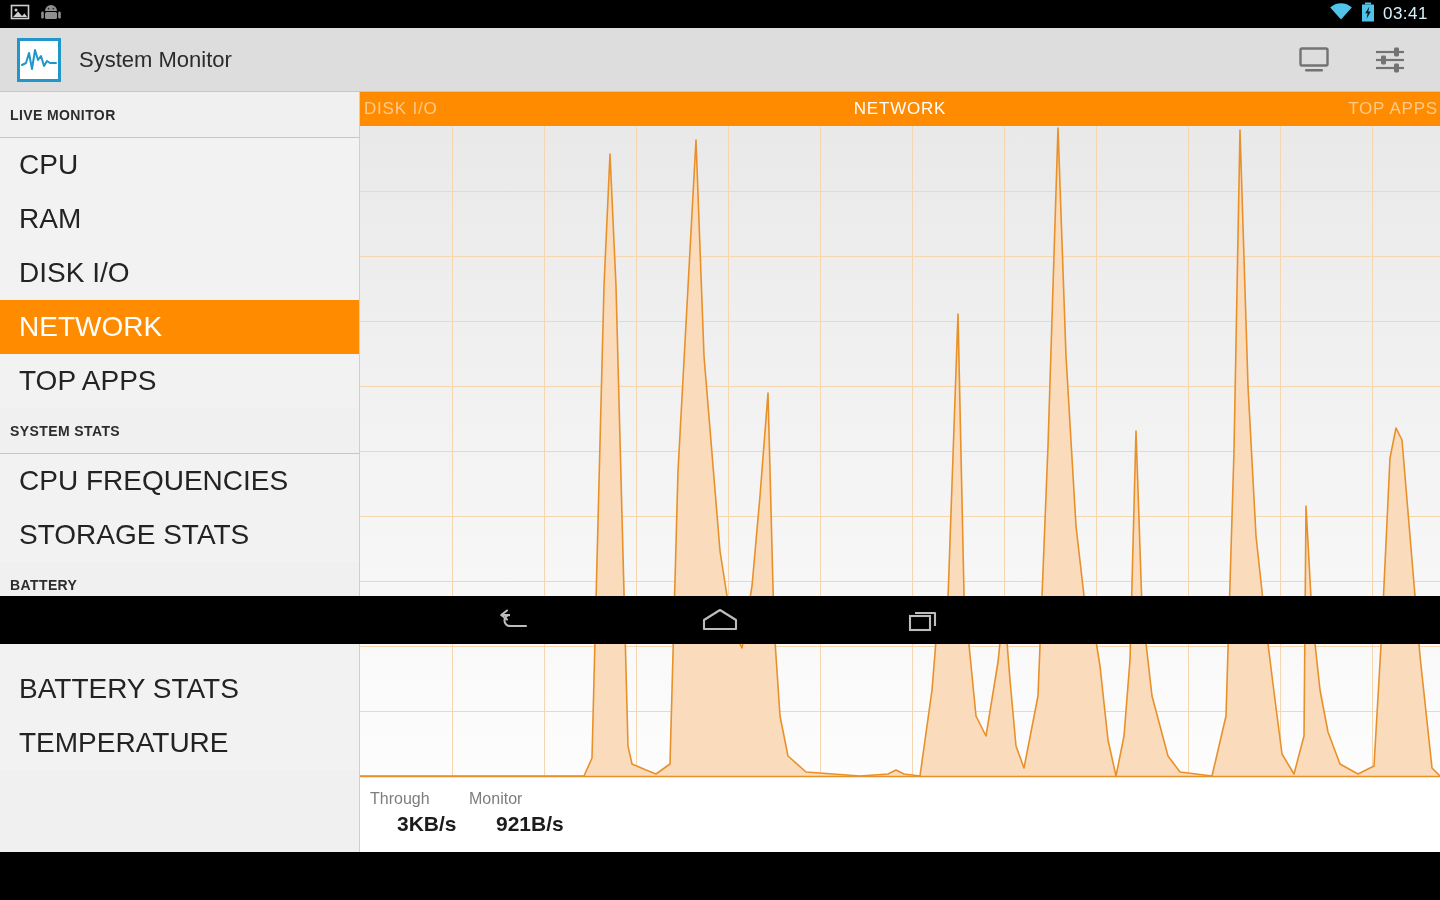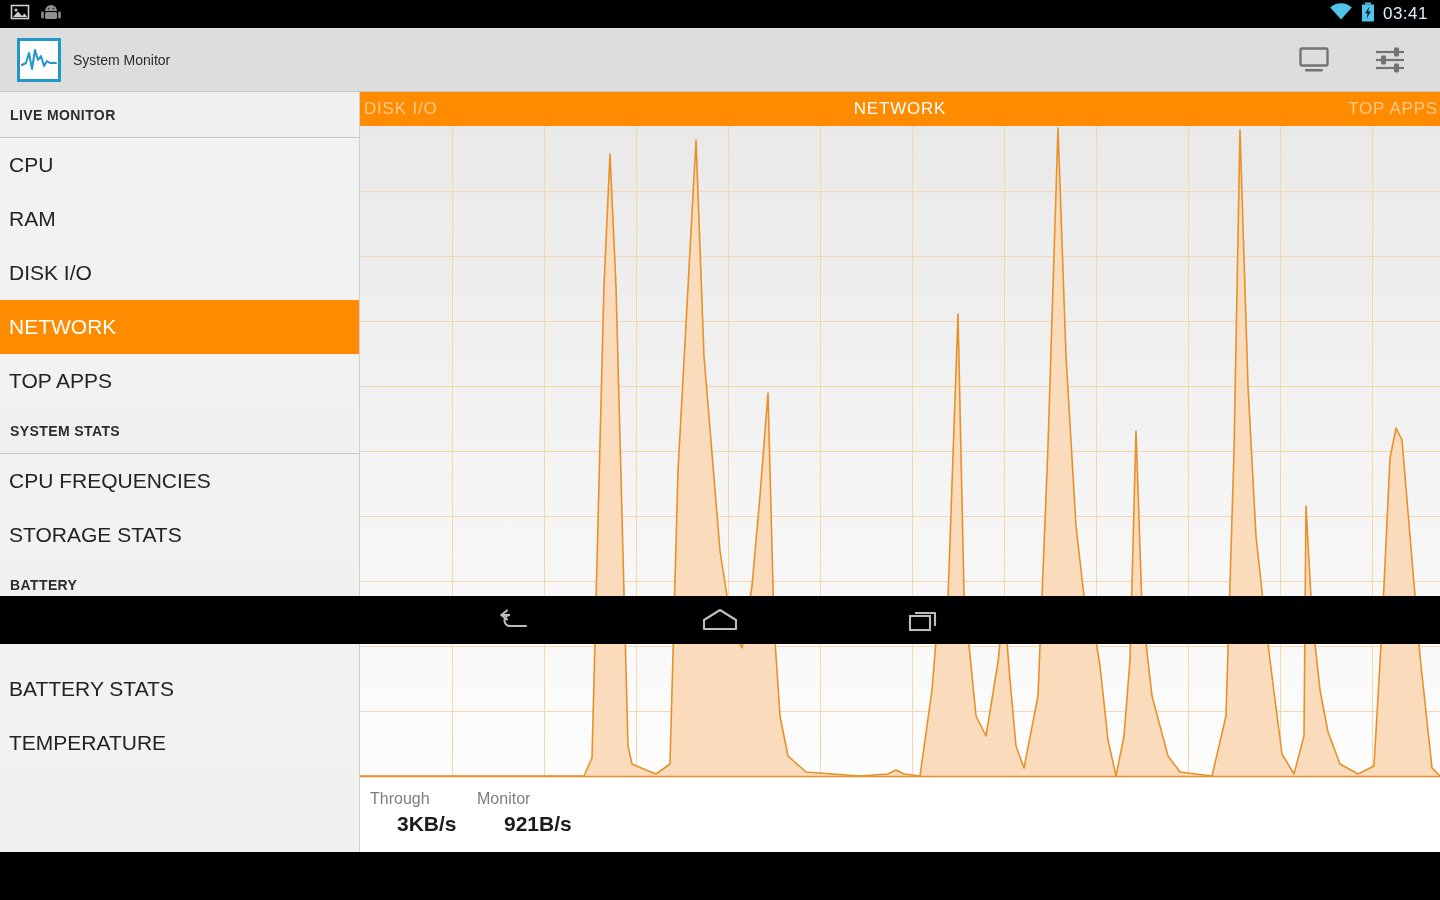--- a/index.html
+++ b/index.html
@@ -24,37 +24,37 @@
   .actionbar {
     position: absolute; top: 28px; left: 0; width: 1440px; height: 64px;
     background: #dddddd; display: flex; align-items: center;
     border-bottom: 1px solid #c8c8c8;
   }
   .app-icon {
     width: 44px; height: 44px; margin-left: 17px;
     border: 3px solid #2196c8; background: #fff;
     display: flex; align-items: center; justify-content: center;
   }
-  .app-title { margin-left: 12px; font-size: 14px; color: #2b2b2b; }
+  .app-title { margin-left: 18px; font-size: 22px; color: #2b2b2b; }
   .ab-actions { margin-left: auto; display: flex; align-items: center; gap: 36px; padding-right: 30px; }
   .ab-btn { width: 40px; height: 40px; display: flex; align-items: center; justify-content: center; cursor: pointer; }
 
   
   .sidebar {
     position: absolute; top: 92px; left: 0; width: 360px; height: 760px;
     background: #f0f0f0; border-right: 1px solid #cfcfcf; overflow: hidden;
   }
   .sec-header {
     height: 46px; display: flex; align-items: center; padding-left: 10px;
     font-size: 14px; font-weight: bold; color: #2c2c2c; letter-spacing: .4px;
     border-bottom: 1px solid #c6c6c6; background: #f0f0f0;
   }
   .nav-item {
-    height: 54px; display: flex; align-items: center; padding-left: 9px;
-    font-size: 21px; color: #232323; cursor: pointer; background: #f2f2f2;
+    height: 54px; display: flex; align-items: center; padding-left: 19px;
+    font-size: 28px; color: #232323; cursor: pointer; background: #f2f2f2;
   }
   .nav-item.active { background: #ff8c00; color: #ffffff; }
 
   
   .content {
     position: absolute; top: 92px; left: 360px; width: 1080px; height: 760px;
     background: #ffffff; overflow: hidden;
   }
   .tabbar {
     position: relative; height: 34px; background: #ff8c00;
@@ -63,21 +63,21 @@
   .tabbar > div { position: absolute; top: 0; height: 34px; display: flex; align-items: center; }
   .tab-left  { left: 4px;  color: #ffc98a; }
   .tab-mid   { left: 0; right: 0; justify-content: center; color: #ffffff; }
   .tab-right { right: 2px; color: #ffc98a; }
 
   .chartwrap { position: relative; width: 1080px; height: 652px; }
   .chartwrap svg { display: block; }
 
   .statsbar {
     position: relative; height: 74px; background: #ffffff;
-    display: flex; align-items: flex-start; padding: 12px 0 0 10px; gap: 12px;
+    display: flex; align-items: flex-start; padding: 12px 0 0 10px; gap: 4px;
   }
   .stat { display: flex; flex-direction: column; }
   .stat:nth-child(1) { width: 95px; }
   .stat:nth-child(2) { width: 92px; }
   .stat:nth-child(3) { width: 160px; }
   .stat-label { font-size: 16px; color: #7d7d7d; margin-bottom: 4px; }
   .stat-value { font-size: 21px; color: #1c1c1c; font-weight: bold; margin-left: 27px; }
 
   
   .navbar {

